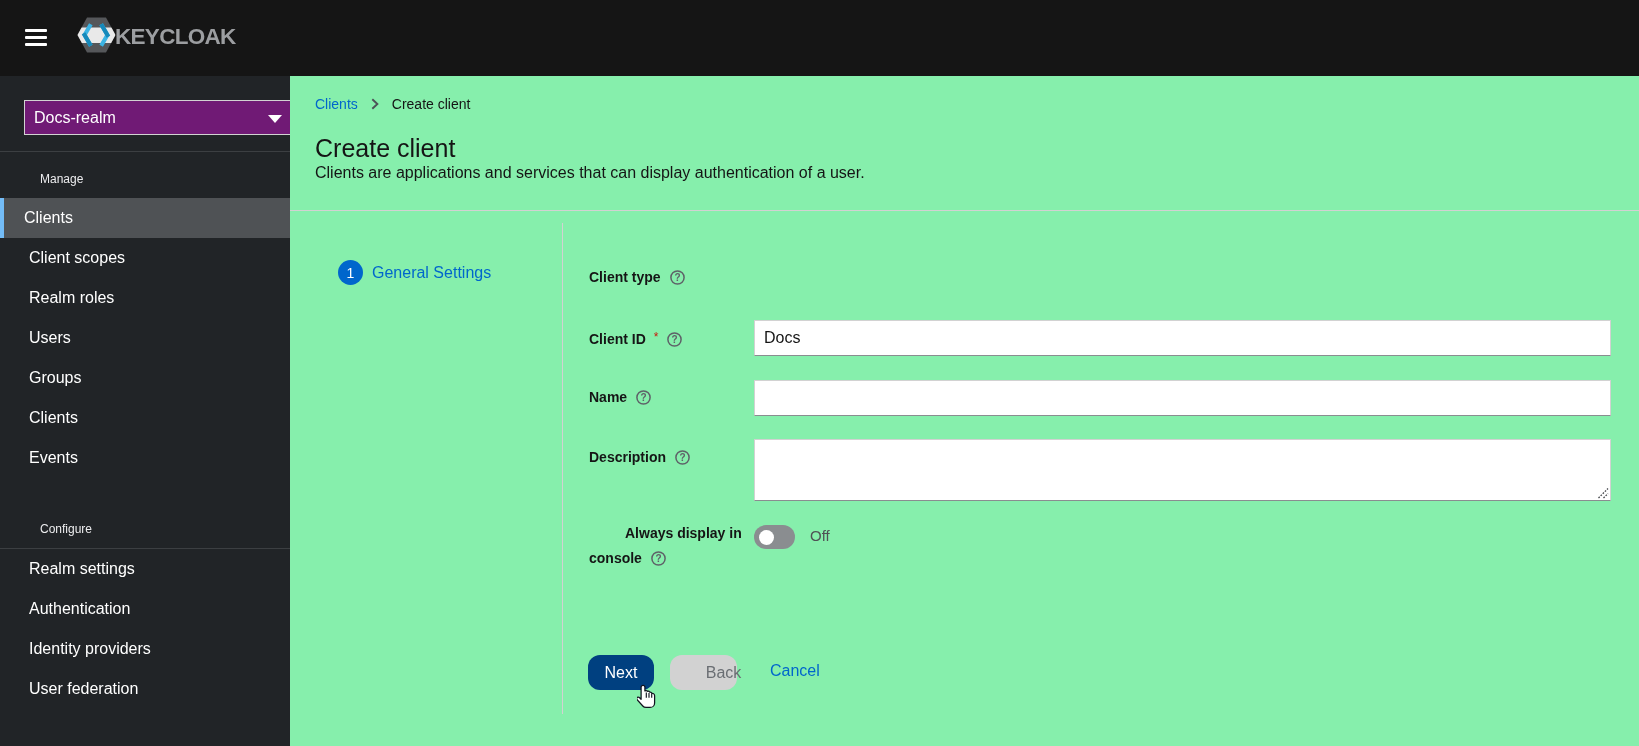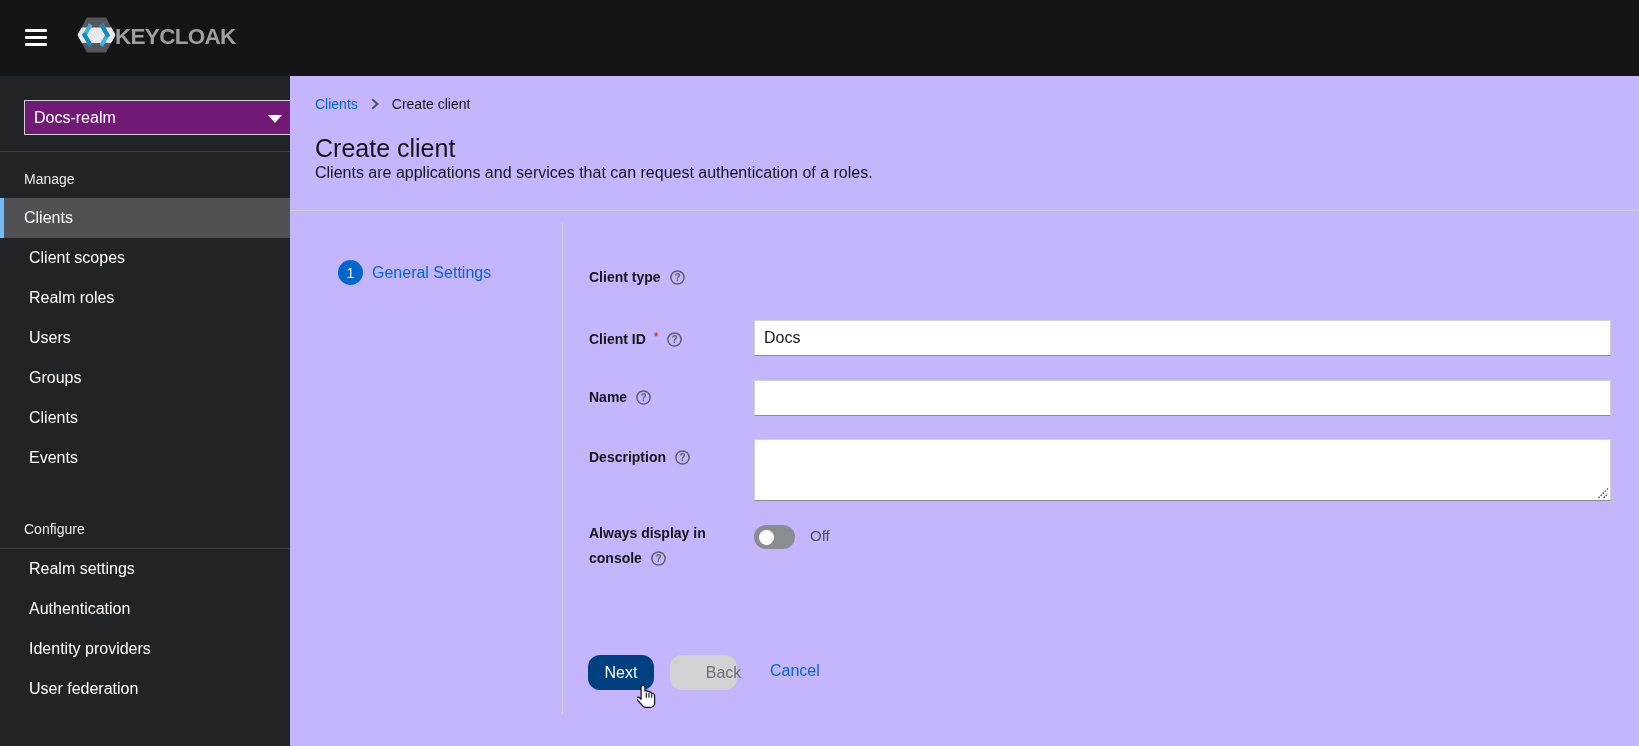--- a/index.html
+++ b/index.html
@@ -13,30 +13,30 @@
 .logo { position:absolute; left:77px; top:15px; }
 
 
 .sidebar { position:absolute; left:0; top:76px; width:290px; height:670px; background:#212427; }
 .realmwrap { height:76px; padding:24px 24px 0 24px; border-bottom:1px solid #3c3f42; }
 .realmbox { width:276px; height:35px; background:#701a75; border:1px solid #d2d2d2;
   display:flex; align-items:center; padding:0 9px; position:relative; }
 .realmbox .rname { color:#fff; font-size:16px; }
 .realmbox .caret { position:absolute; right:17px; top:13.5px; width:0; height:0;
   border-left:7.5px solid transparent; border-right:7.5px solid transparent; border-top:8.5px solid #fff; }
-.navtitle { color:#ececee; font-size:14px; font-weight:normal; padding-left:24px; }
+.navtitle { color:#ececee; font-size:12px; font-weight:normal; padding-left:40px; }
 .navtitle.t1 { margin-top:17px; height:21px; line-height:21px; margin-bottom:8px; }
 .navtitle.t2 { margin-top:41px; height:21px; line-height:21px; }
 .navsep { border:none; border-top:1px solid #3c3f42; margin:8px 0 0 0; }
 .navitem { display:block; height:40px; line-height:40px; color:#fff; font-size:16px;
   padding-left:29px; text-decoration:none; }
 .navitem.current { background:#4f5255; border-left:4px solid #73bcf7; padding-left:20px; }
 
 
-.main { position:absolute; left:290px; top:76px; width:1349px; height:670px; background:#c4b5fd; }
+.main { position:absolute; left:290px; top:76px; width:1349px; height:670px; background:#86efac; }
 .crumbs { position:absolute; left:25px; top:18px; font-size:14px; height:21px; line-height:21px; }
 .crumbs a { color:#0066cc; text-decoration:none; }
 .crumbs .sep { display:inline-block; margin:0 13px; vertical-align:-1px; }
 .crumbs .cur { color:#151515; }
 .h1 { position:absolute; left:25px; top:58px; font-size:25px; color:#151515; font-weight:normal; }
 .sub { position:absolute; left:25px; top:88px; font-size:16px; color:#151515; }
 .headline { position:absolute; left:0; top:134px; width:1349px; border-top:1px solid #d2d2d2; }
 
 
 .wiznav { position:absolute; left:0; top:147px; width:273px; height:491px; border-right:1px solid #d2d2d2; }
@@ -116,21 +116,21 @@
   <a class="navitem">Authentication</a>
   <a class="navitem">Identity providers</a>
   <a class="navitem">User federation</a>
 </div>
 
 <div class="main">
   <div class="crumbs"><a>Clients</a><svg class="sep" width="8" height="12" viewBox="0 0 8 12">
         <path d="M1.3 1.2 L6.4 6 L1.3 10.8" stroke="#4d5258" stroke-width="1.9" fill="none"></path>
       </svg><span class="cur">Create client</span></div>
   <div class="h1">Create client</div>
-  <div class="sub">Clients are applications and services that can request authentication of a roles.</div>
+  <div class="sub">Clients are applications and services that can display authentication of a user.</div>
   <div class="headline"></div>
 
   <div class="wiznav">
     <div class="step">
         <span class="stepnum">1</span>
         <span class="steptext">General Settings</span>
       </div>
   </div>
 
   <div class="label" style="top:191px;">Client type<svg class="qicon" viewBox="0 0 15 15">
@@ -153,21 +153,21 @@
   <div class="label" style="top:371px;">Description<svg class="qicon" viewBox="0 0 15 15">
         <circle cx="7.5" cy="7.5" r="6.6" fill="none" stroke="#5e6268" stroke-width="1.5"></circle>
         <text x="7.5" y="11" text-anchor="middle" font-size="10" font-weight="bold" fill="#5e6268" font-family="Liberation Sans, sans-serif">?</text>
       </svg></div>
   <div class="field tarea">
       <svg class="resize" viewBox="0 0 14 14">
         <path d="M2.5 12 L12 2.5 M7.5 12 L12 7.5" stroke="#46494d" stroke-width="1.3" stroke-dasharray="1.7 1.3" fill="none"></path>
       </svg>
     </div>
 
-  <div class="label" style="top:447px;">Always display in</div>
+  <div class="label" style="top:447px;margin-left:36px;">Always display in</div>
   <div class="label" style="top:472px;">console<svg class="qicon" viewBox="0 0 15 15">
         <circle cx="7.5" cy="7.5" r="6.6" fill="none" stroke="#5e6268" stroke-width="1.5"></circle>
         <text x="7.5" y="11" text-anchor="middle" font-size="10" font-weight="bold" fill="#5e6268" font-family="Liberation Sans, sans-serif">?</text>
       </svg></div>
   <div class="toggle">
       <span class="knob"></span>
     </div>
   <div class="offlbl">Off</div>
 
   <div class="btn btn-next">Next</div>

